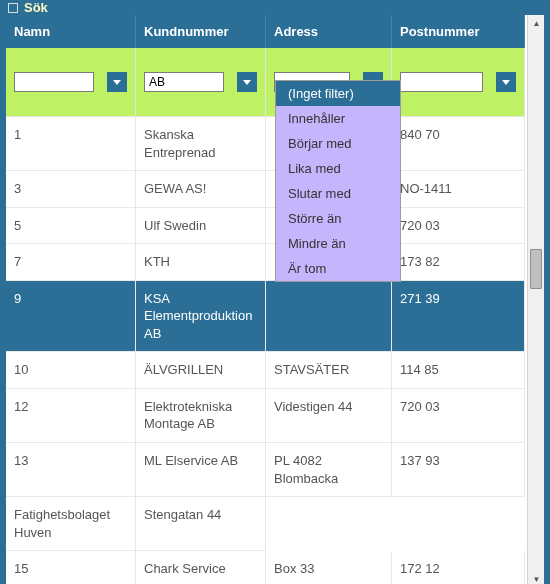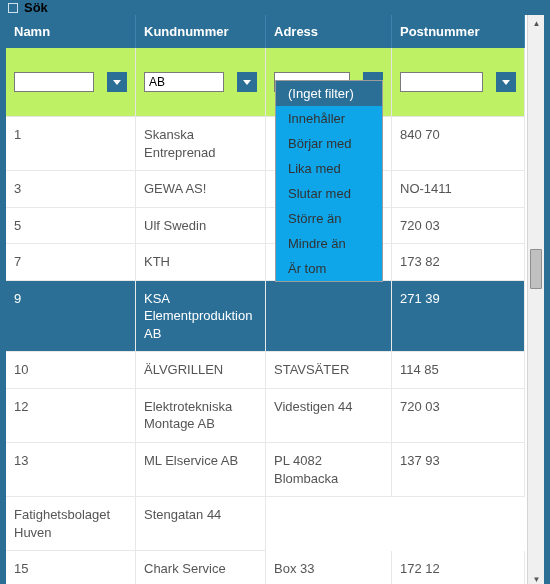--- a/index.html
+++ b/index.html
@@ -1,39 +1,39 @@
 <!DOCTYPE html>
 <html><head>
 <meta charset="utf-8">
 <style>
   * { box-sizing: border-box; }
   body { margin: 0; font-family: Arial, sans-serif; font-size: 13px; background: #fff; }
   .window { width: 550px; height: 584px; background: #2b6f97; display: flex; flex-direction: column; }
-  .titlebar { height: 26px; display: flex; align-items: center; gap: 6px; padding: 0 8px; color: #000000; font-weight: bold; font-size: 13px; }
+  .titlebar { height: 26px; display: flex; align-items: center; gap: 6px; padding: 0 8px; color: #fef9c3; font-weight: bold; font-size: 13px; }
   .titlebar-icon { width: 10px; height: 10px; border: 1.5px solid #cfe2ee; }
   .content { flex: 1; margin: 0 6px; background: #fff; display: flex; flex-direction: column; position: relative; }
   .grid-wrap { position: relative; flex: 1; overflow: hidden; display: flex; }
   .grid { flex: 1; display: flex; flex-direction: column; }
   .scrollbar { width: 17px; background: #f0f0f0; border-left: 1px solid #d4d4d4; position: relative; }
   .scrollbar .thumb { position: absolute; top: 234px; left: 2px; width: 12px; height: 40px; background: #c0c0c0; border: 1px solid #8f8f8f; border-radius: 1px; }
   .scrollbar .arrow { position: absolute; left: 0; width: 17px; height: 17px; display: flex; align-items: center; justify-content: center; font-size: 8px; color: #555; }
   .scrollbar .arrow.up { top: 0; }
   .scrollbar .arrow.down { bottom: 0; }
 
   .header-row, .filter-row, .data-row { display: grid; grid-template-columns: 130px 130px 126px 133px; }
   .header-row .cell { background: #2b6f97; color: #fff; font-weight: bold; padding: 9px 8px; border-right: 1px solid #3f84ad; }
   .filter-row .cell { background: #bef264; padding: 24px 8px; border-right: 1px solid #e4e4e4; border-bottom: 1px solid #e4e4e4; display: flex; gap: 13px; }
   .filter-input { flex: 1; height: 20px; border: 1px solid #7a7a7a; padding: 0 4px; font-size: 12px; min-width: 0; }
   .filter-btn { width: 20px; height: 20px; background: #2b6f97; display: flex; align-items: center; justify-content: center; cursor: pointer; }
   .filter-btn svg { width: 8px; height: 5px; fill: #fff; }
   .rows { flex: 1; overflow: hidden; }
   .data-row .cell { padding: 9px 8px; border-right: 1px solid #e8e8e8; border-bottom: 1px solid #e8e8e8; color: #555; background: #fff; line-height: 1.35; }
   .data-row.selected .cell { background: #2b6f97; color: #fff; }
 
-  .dropdown { position: absolute; top: 65px; left: 269px; width: 108px; background: #0ea5e9; border: 1px solid #9c9c9c; z-index: 10; }
+  .dropdown { position: absolute; top: 65px; left: 269px; width: 126px; background: #c4b5fd; border: 1px solid #9c9c9c; z-index: 10; }
   .dropdown .opt { padding: 5px 12px; color: #333; font-size: 13px; cursor: pointer; }
   .dropdown .opt.sel { background: #2b6f97; color: #fff; }
 </style>
 </head>
 <body>
 
 <div class="window">
 
   <div class="titlebar">
     <span class="titlebar-icon"></span>

